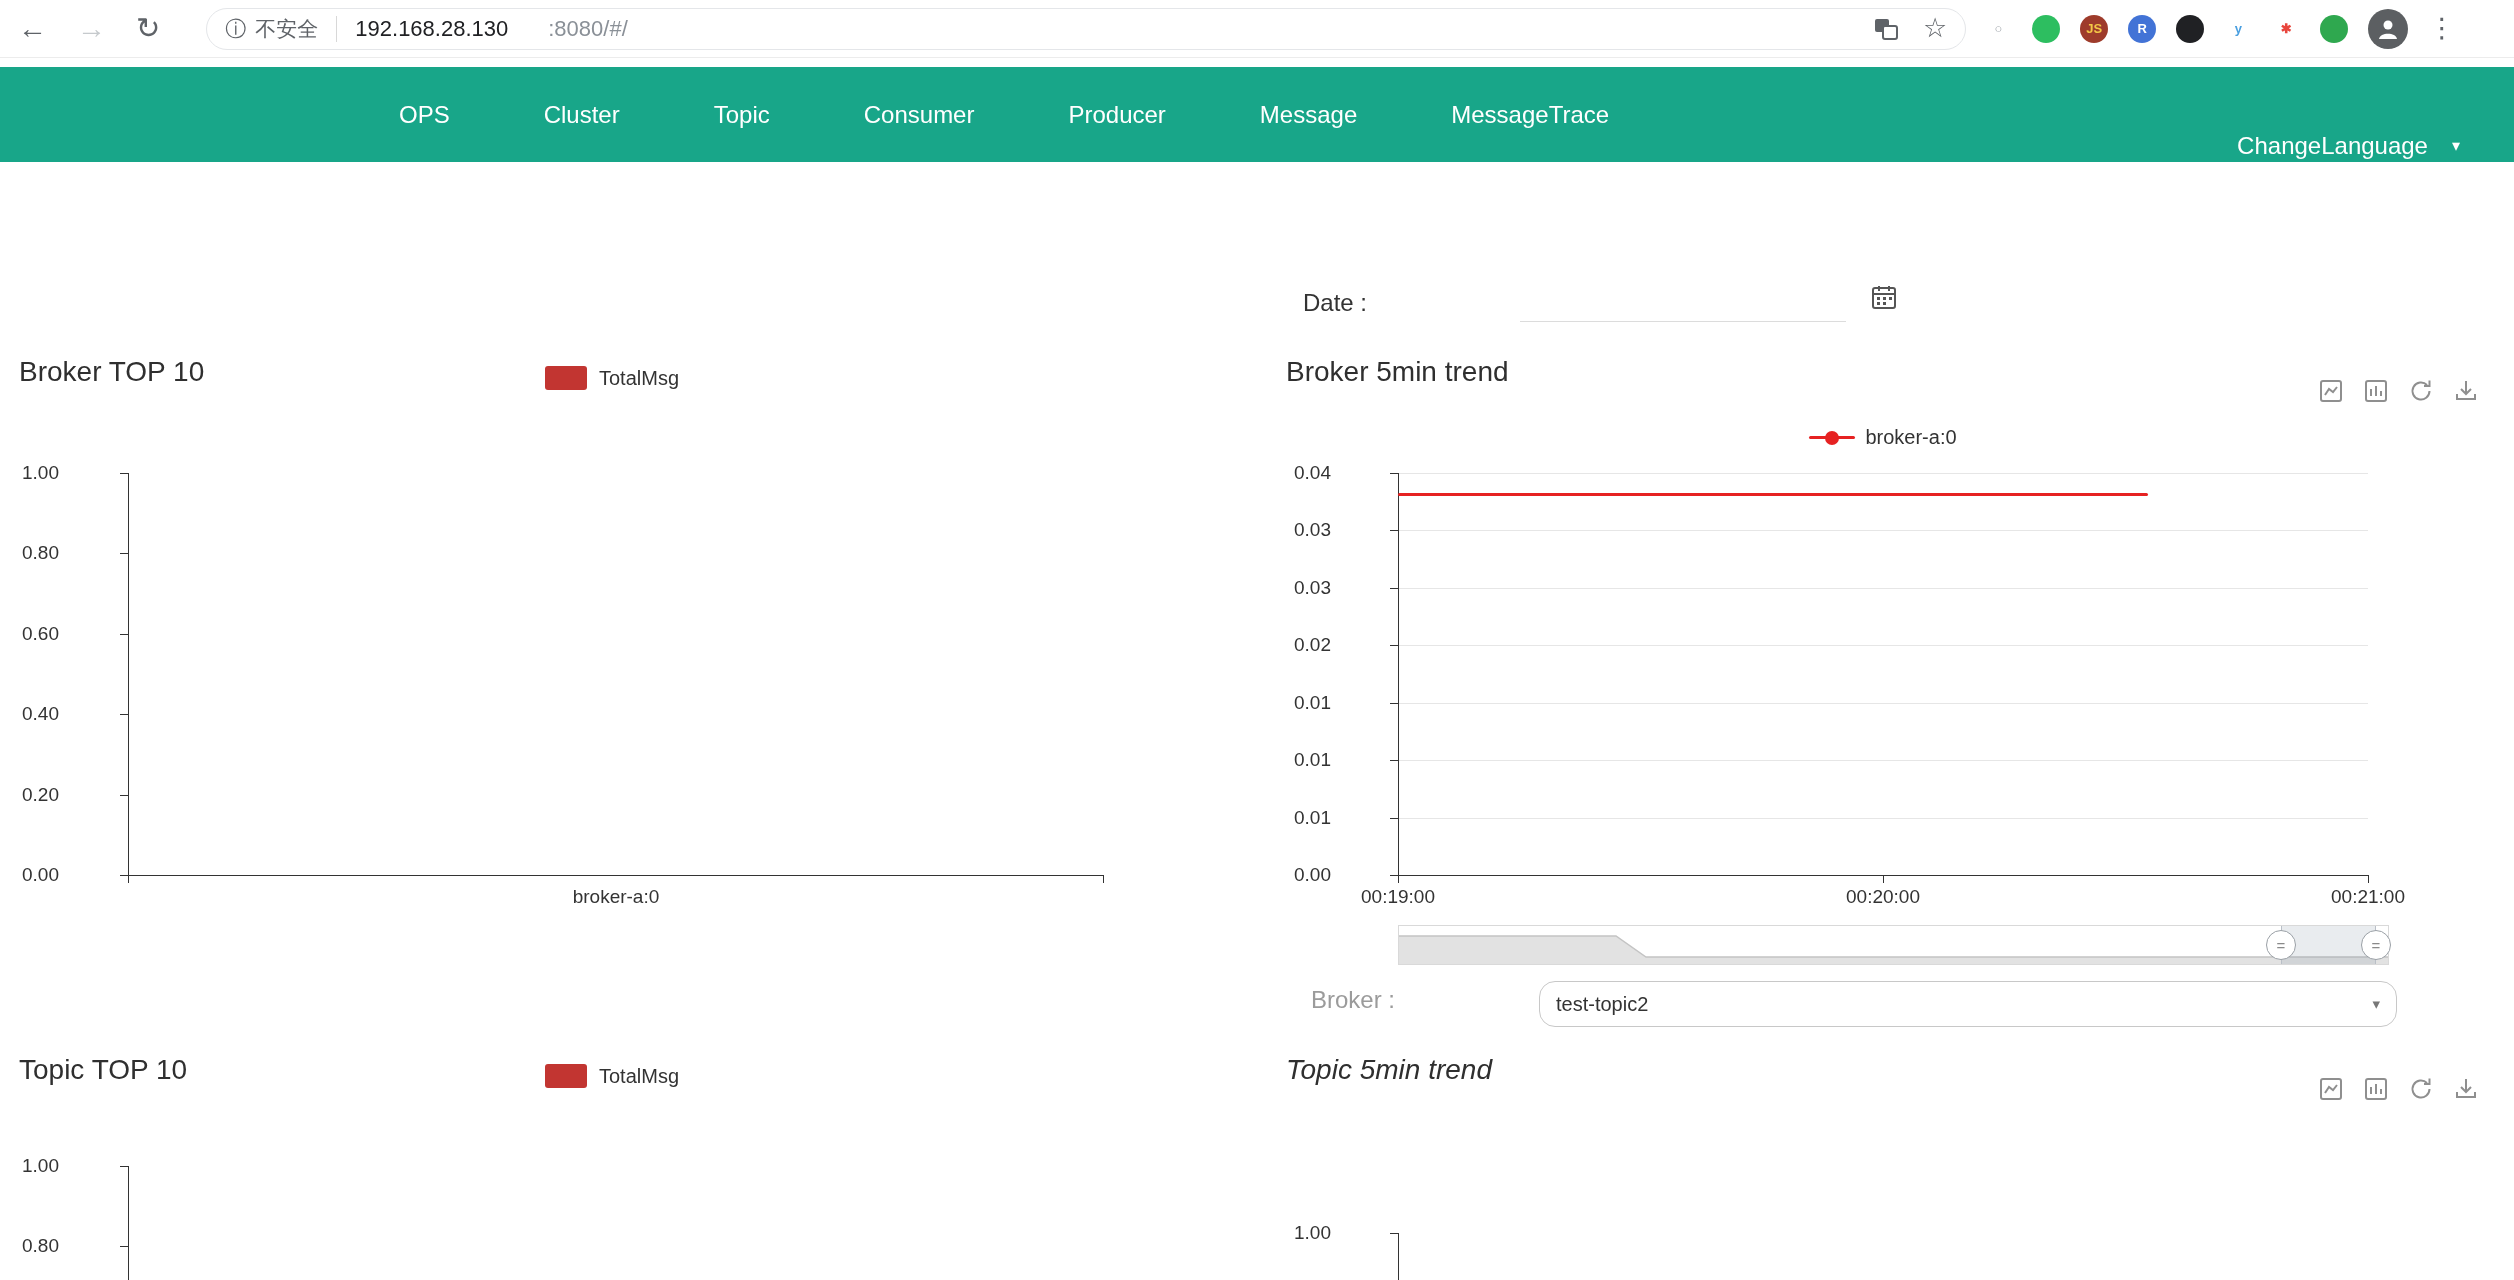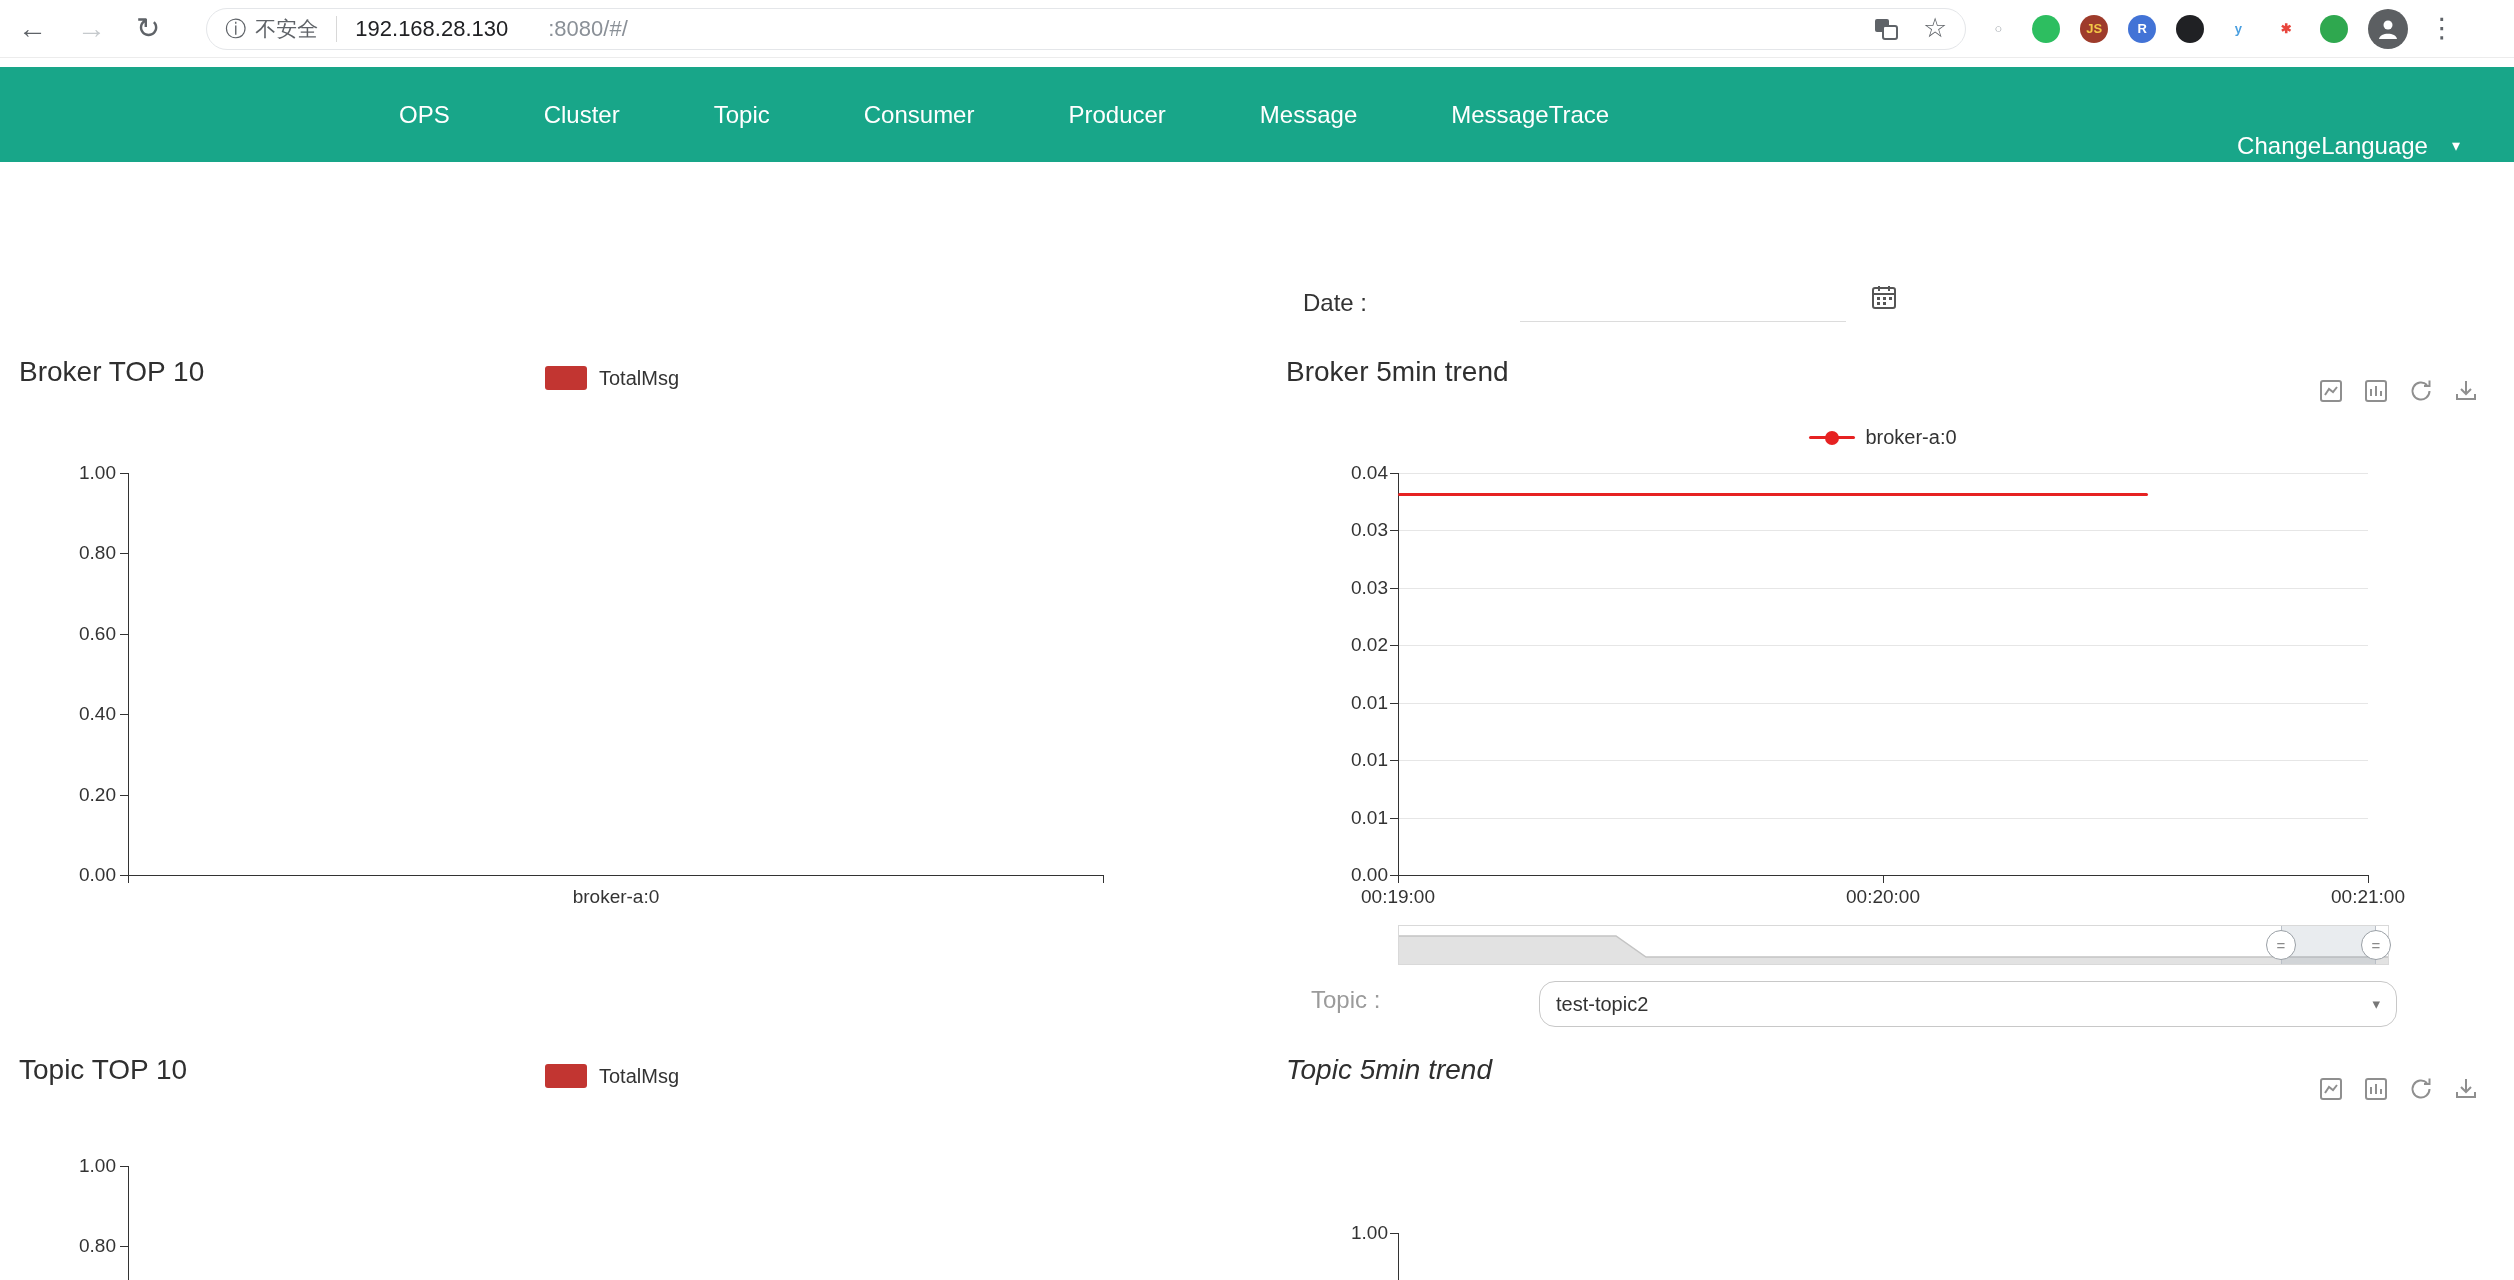--- a/index.html
+++ b/index.html
@@ -70,21 +70,21 @@
   .legend-text { font-size: 20px; color: #333; }
 
   
   .toolbox { display: flex; gap: 19px; }
   #tb1 { left: 2318px; top: 378px; }
   #tb2 { left: 2318px; top: 1076px; }
   .tb-icon { width: 26px; height: 26px; cursor: pointer; }
 
   
   .tick-col { display: flex; flex-direction: column; justify-content: space-between; }
-  .tick-label { height: 22px; line-height: 22px; font-size: 19px; color: #333; text-align: right; }
+  .tick-label { height: 22px; line-height: 22px; font-size: 19px; color: #333; text-align: left; }
   .tick-mark { width: 8px; height: 1px; background: #333; }
   .gridline { height: 1px; background: #e6e6e6; }
   .axis-v { width: 1px; background: #333; }
   .axis-h { height: 1px; background: #333; }
   .xtick-row { display: flex; justify-content: space-between; }
   .xtick-mark { width: 1px; height: 7px; background: #333; }
   .x-time { width: 120px; text-align: center; font-size: 19px; color: #333; }
 
   
   #c1-ylabels { left: 22px; top: 462px; width: 94px; height: 424px; }
@@ -317,21 +317,21 @@
 <div class="abs" id="dz">
   <svg width="989" height="38" viewBox="0 0 989 38">
     <polygon points="0,10 217,10 247,31 989,31 989,38 0,38" fill="#e2e2e2"></polygon>
     <polyline points="0,10 217,10 247,31 989,31" fill="none" stroke="#c4c4c4" stroke-width="1.5"></polyline>
   </svg>
   <div id="dz-window" style="left: 882px; width: 95px;"></div>
   <div class="dz-handle" id="dzh1" style="left: 867px;">=</div>
   <div class="dz-handle" id="dzh2" style="left: 962px;">=</div>
 </div>
 
-<div class="abs" id="topic-label">Topic :</div>
+<div class="abs" id="topic-label">Broker :</div>
 <div class="abs" id="topic-select">
   <span>test-topic2</span>
   <span class="caret">▾</span>
 </div>
 
 <div class="abs panel-title" id="c3-title">Topic TOP 10</div>
 <div class="abs legend-bar" id="c3-legend">
   <span class="legend-swatch" style="background: rgb(194, 53, 49);"></span>
   <span class="legend-text">TotalMsg</span>
 </div>

